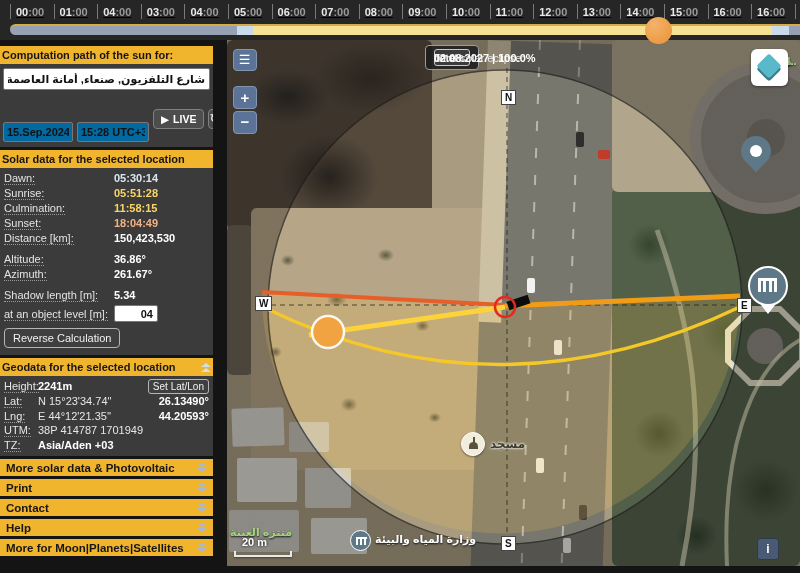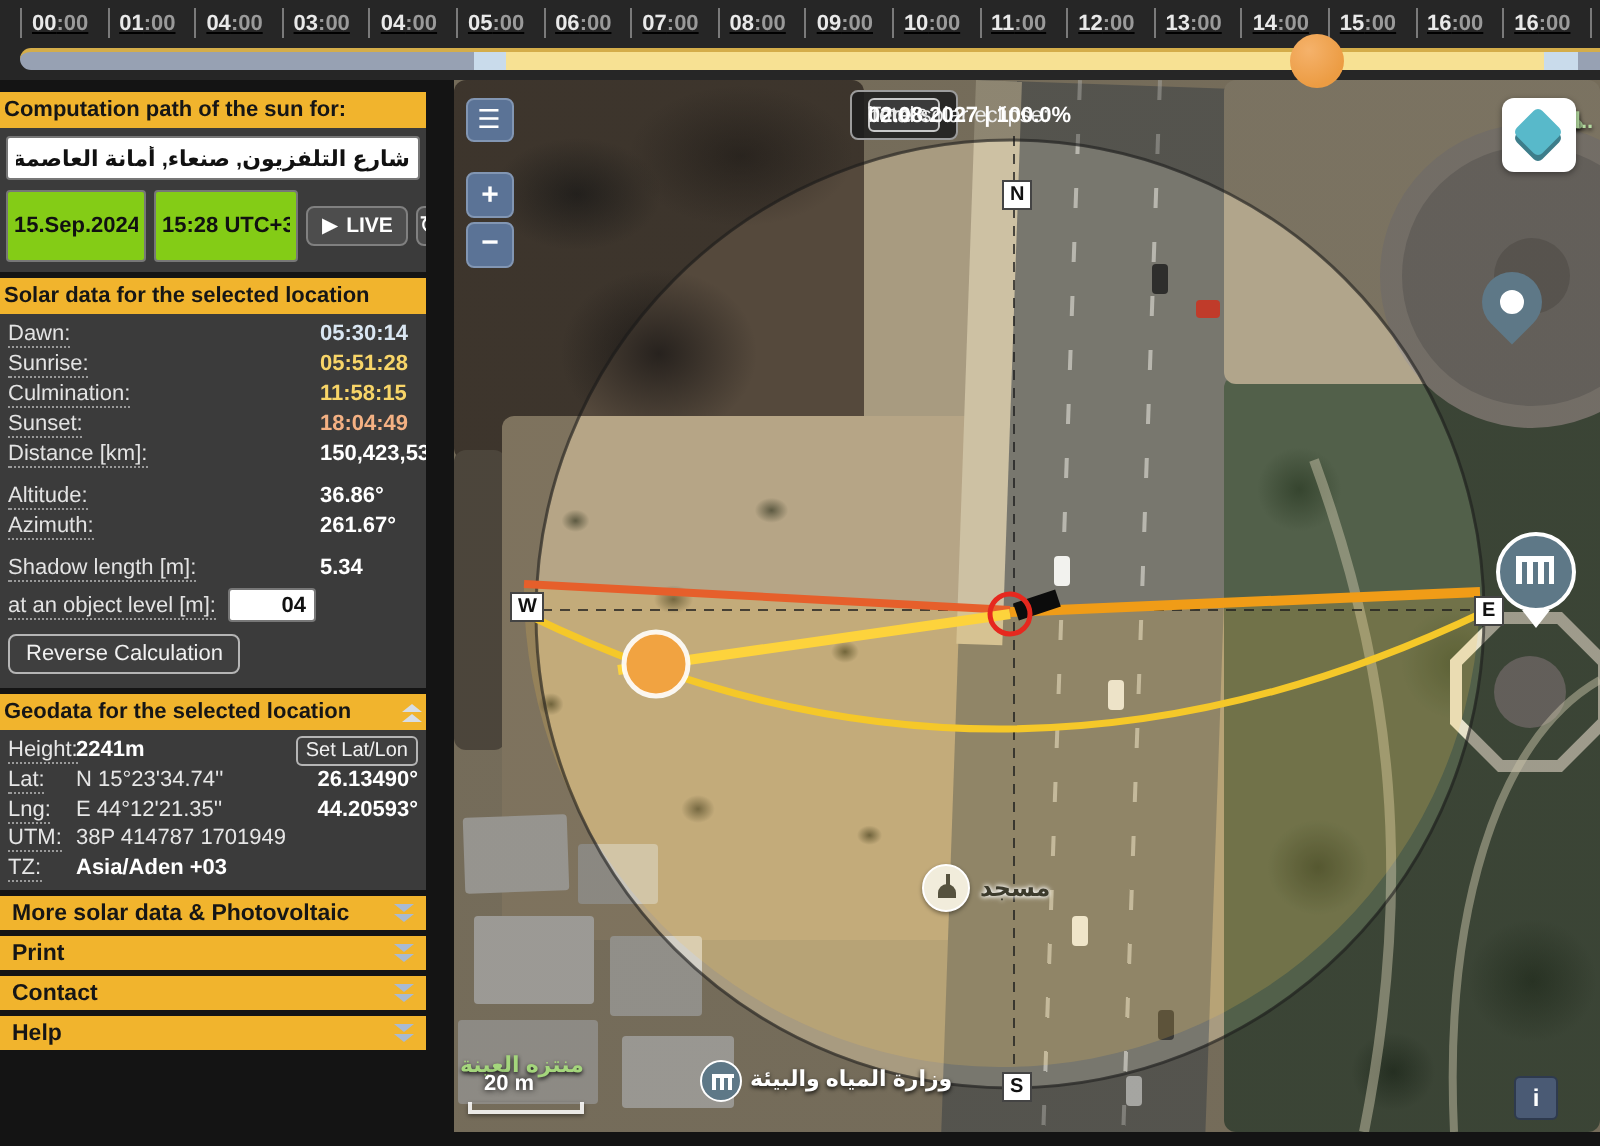--- a/index.html
+++ b/index.html
@@ -33,29 +33,29 @@
   .hdr { background:#f1b42d; color:#161616; font-weight:700; font-size:11px;
     padding:3px 2px; display:flex; justify-content:space-between; align-items:center; }
   .chev { display:inline-flex; flex-direction:column; gap:1px; }
   .chev i { width:0; height:0; border-left:5px solid transparent; border-right:5px solid transparent; }
   .chev.down i { border-top:4px solid #a8bad2; }
   .chev.up i { border-bottom:4px solid #d6dde6; }
   .body1 { padding:4px 3px 5px 3px; }
   .addr { width:100%; height:22px; font:700 11px "Liberation Sans","DejaVu Sans",sans-serif;
     border:1px solid #777; border-radius:2px; padding:0 4px; background:#fff; color:#111; }
   .dtrow { display:flex; gap:4px; margin-top:5px; align-items:center; }
-  .din { height:36px; font:700 11px "Liberation Sans","DejaVu Sans",sans-serif; border:1px solid #777;
-    border-radius:2px; background:#84cc16; color:#111; padding:0 3px; }
+  .din { height:20px; font:700 11px "Liberation Sans","DejaVu Sans",sans-serif; border:1px solid #777;
+    border-radius:2px; background:#0369a1; color:#111; padding:0 3px;margin-top:27px; }
   .date { width:70px; } .time { width:72px; }
   .livebtn { height:20px; background:#4d4d4d; color:#fff; border:1px solid #808080; border-radius:4px;
     font:700 10.5px "Liberation Sans","DejaVu Sans",sans-serif; padding:0 7px; display:flex; align-items:center; gap:4px; cursor:pointer; }
   .refbtn { height:20px; width:22px; margin-left:auto; background:#4d4d4d; color:#fff; border:1px solid #808080;
     border-radius:4px; font-size:13px; line-height:18px; text-align:center; cursor:pointer; }
   .srows { padding:3px 4px 0 4px; }
-  .srow { display:flex; line-height:15px; font-size:11px;gap:46px; }
+  .srow { display:flex; line-height:15px; font-size:11px; }
   .srow.gap { margin-top:6px; }
   .srow .lbl { flex:0 0 110px; color:#e3e3e3; }
   .srow .lbl u { text-decoration:none; border-bottom:1px dotted #9a9a9a; }
   .srow .val { font-weight:700; }
   .objrow { display:flex; align-items:center; padding:2px 4px 0 4px; font-size:11px; color:#e3e3e3; }
   .objrow .lbl { flex:0 0 110px; border-bottom:0; }
   .objrow .lbl u { text-decoration:none; border-bottom:1px dotted #9a9a9a; }
   .objin { width:44px; height:17px; text-align:right; font:700 11px "Liberation Sans","DejaVu Sans",sans-serif;
     border:1px solid #777; border-radius:2px; background:#fff; color:#111; padding:0 4px; }
   .revbtn { margin:6px 4px 7px 4px; background:#3f3f3f; color:#f0f0f0; border:1px solid #b5b5b5;
@@ -351,20 +351,27 @@
               <i></i>
             </span>
           </div>
           <div class="acc">
             <span>Help</span>
             <span class="chev down">
               <i></i>
               <i></i>
             </span>
           </div>
+          <div class="acc">
+            <span>More for Moon|Planets|Satellites</span>
+            <span class="chev down">
+              <i></i>
+              <i></i>
+            </span>
+          </div>
         </div>
     </aside>
 
     <div class="map">
 
       <div class="sat">
         <div class="p rubble"></div>
         <div class="p rubble2"></div>
         <div class="p field"></div>
         <div class="roadv"></div>

